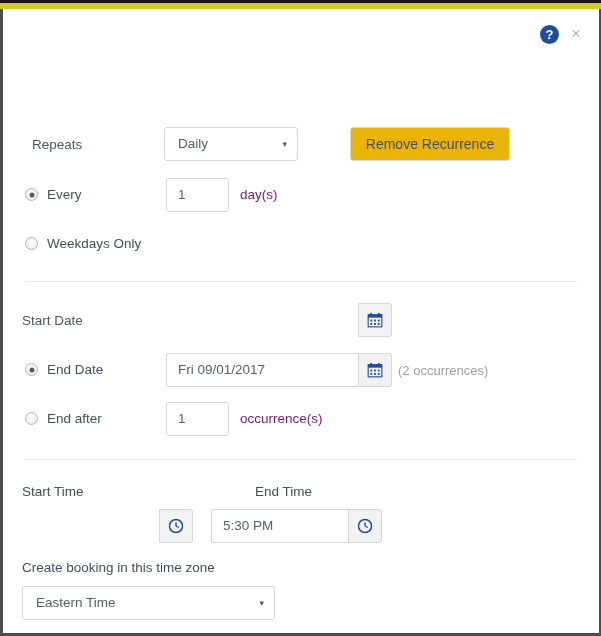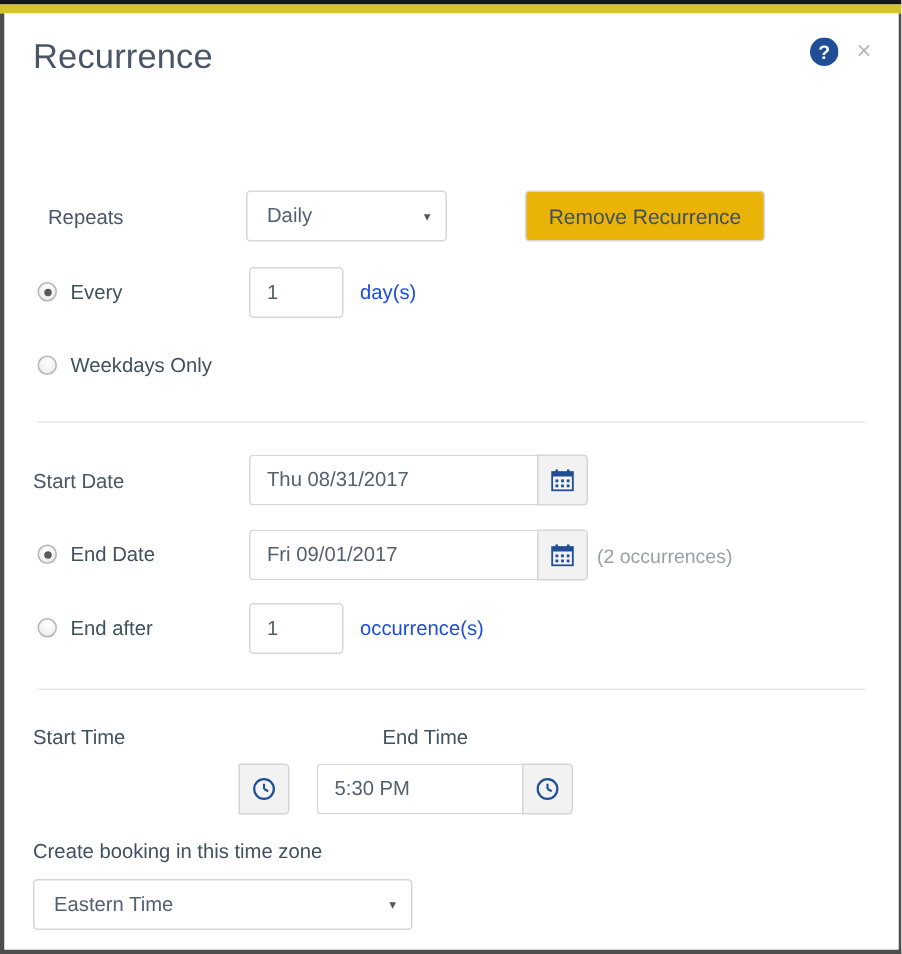--- a/index.html
+++ b/index.html
@@ -248,21 +248,21 @@
     position: absolute;
     font-size: 13.5px;
     color: #41505f;
     white-space: nowrap;
     cursor: pointer;
   }
 
   .unit-label {
     position: absolute;
     font-size: 13.5px;
-    color: #1d4ed8;
+    color: #701a75;
     white-space: nowrap;
   }
   .muted-note {
     position: absolute;
     font-size: 13px;
     color: #9aa0a6;
     white-space: nowrap;
   }
 
   .divider {
@@ -287,21 +287,20 @@
 
   <div class="top-dark-strip"></div>
   <div class="top-yellow-bar"></div>
   <div class="edge-left"></div>
   <div class="edge-right"></div>
   <div class="edge-bottom"></div>
 
   <div id="dialog">
 
     <div class="dialog-header">
-      <div class="dialog-title">Recurrence</div>
 
       <span class="help-icon">
         <svg width="19" height="19" viewBox="0 0 19 19">
           <circle cx="9.5" cy="9.5" r="9.5" fill="#1f4e96"></circle>
           <text x="9.5" y="14.2" text-anchor="middle" font-family="Liberation Sans, sans-serif" font-size="13" font-weight="bold" fill="#ffffff">?</text>
         </svg>
       </span>
 
       <span class="close-icon">×</span>
     </div>
@@ -325,21 +324,20 @@
       <div class="unit-label" style="left:237px; top:126px;">day(s)</div>
 
       <div class="radio" style="left:22px; top:176px;"></div>
       <div class="radio-label" style="left:44px; top:175px;">Weekdays Only</div>
 
       <div class="divider" style="top:220px;"></div>
 
       <div class="field-label" style="left:19px; top:252px;">Start Date</div>
 
       <div class="input-group" style="left:163px; top:242px; width:226px;">
-        <div class="ig-input" style="width:192px;">Thu 08/31/2017</div>
         <div class="ig-addon" style="left:192px;">
           <span>
             <svg width="15" height="15" viewBox="0 0 16 16">
               <rect x="0.5" y="2.5" width="15" height="13" fill="none" stroke="#1f4e96" stroke-width="1.6"></rect>
               <rect x="0.5" y="2.5" width="15" height="3" fill="#1f4e96"></rect>
               <rect x="3" y="0.5" width="1.8" height="3.2" fill="#1f4e96"></rect>
               <rect x="11.2" y="0.5" width="1.8" height="3.2" fill="#1f4e96"></rect>
               <rect x="3" y="7.6" width="2" height="2" fill="#1f4e96"></rect>
               <rect x="7" y="7.6" width="2" height="2" fill="#1f4e96"></rect>
               <rect x="11" y="7.6" width="2" height="2" fill="#1f4e96"></rect>

